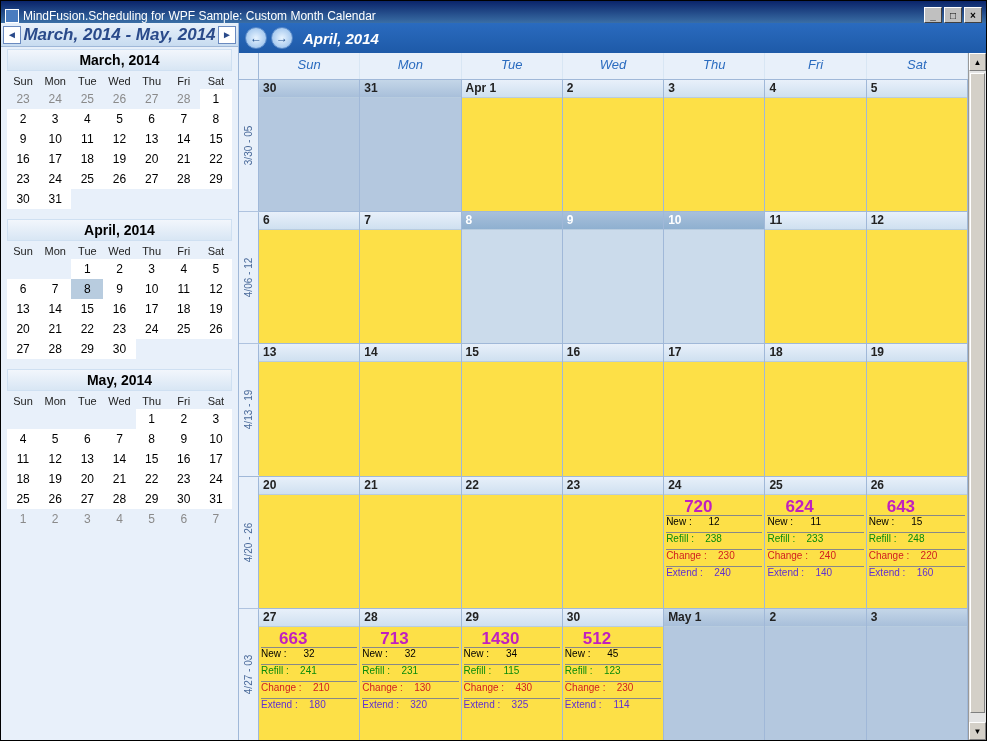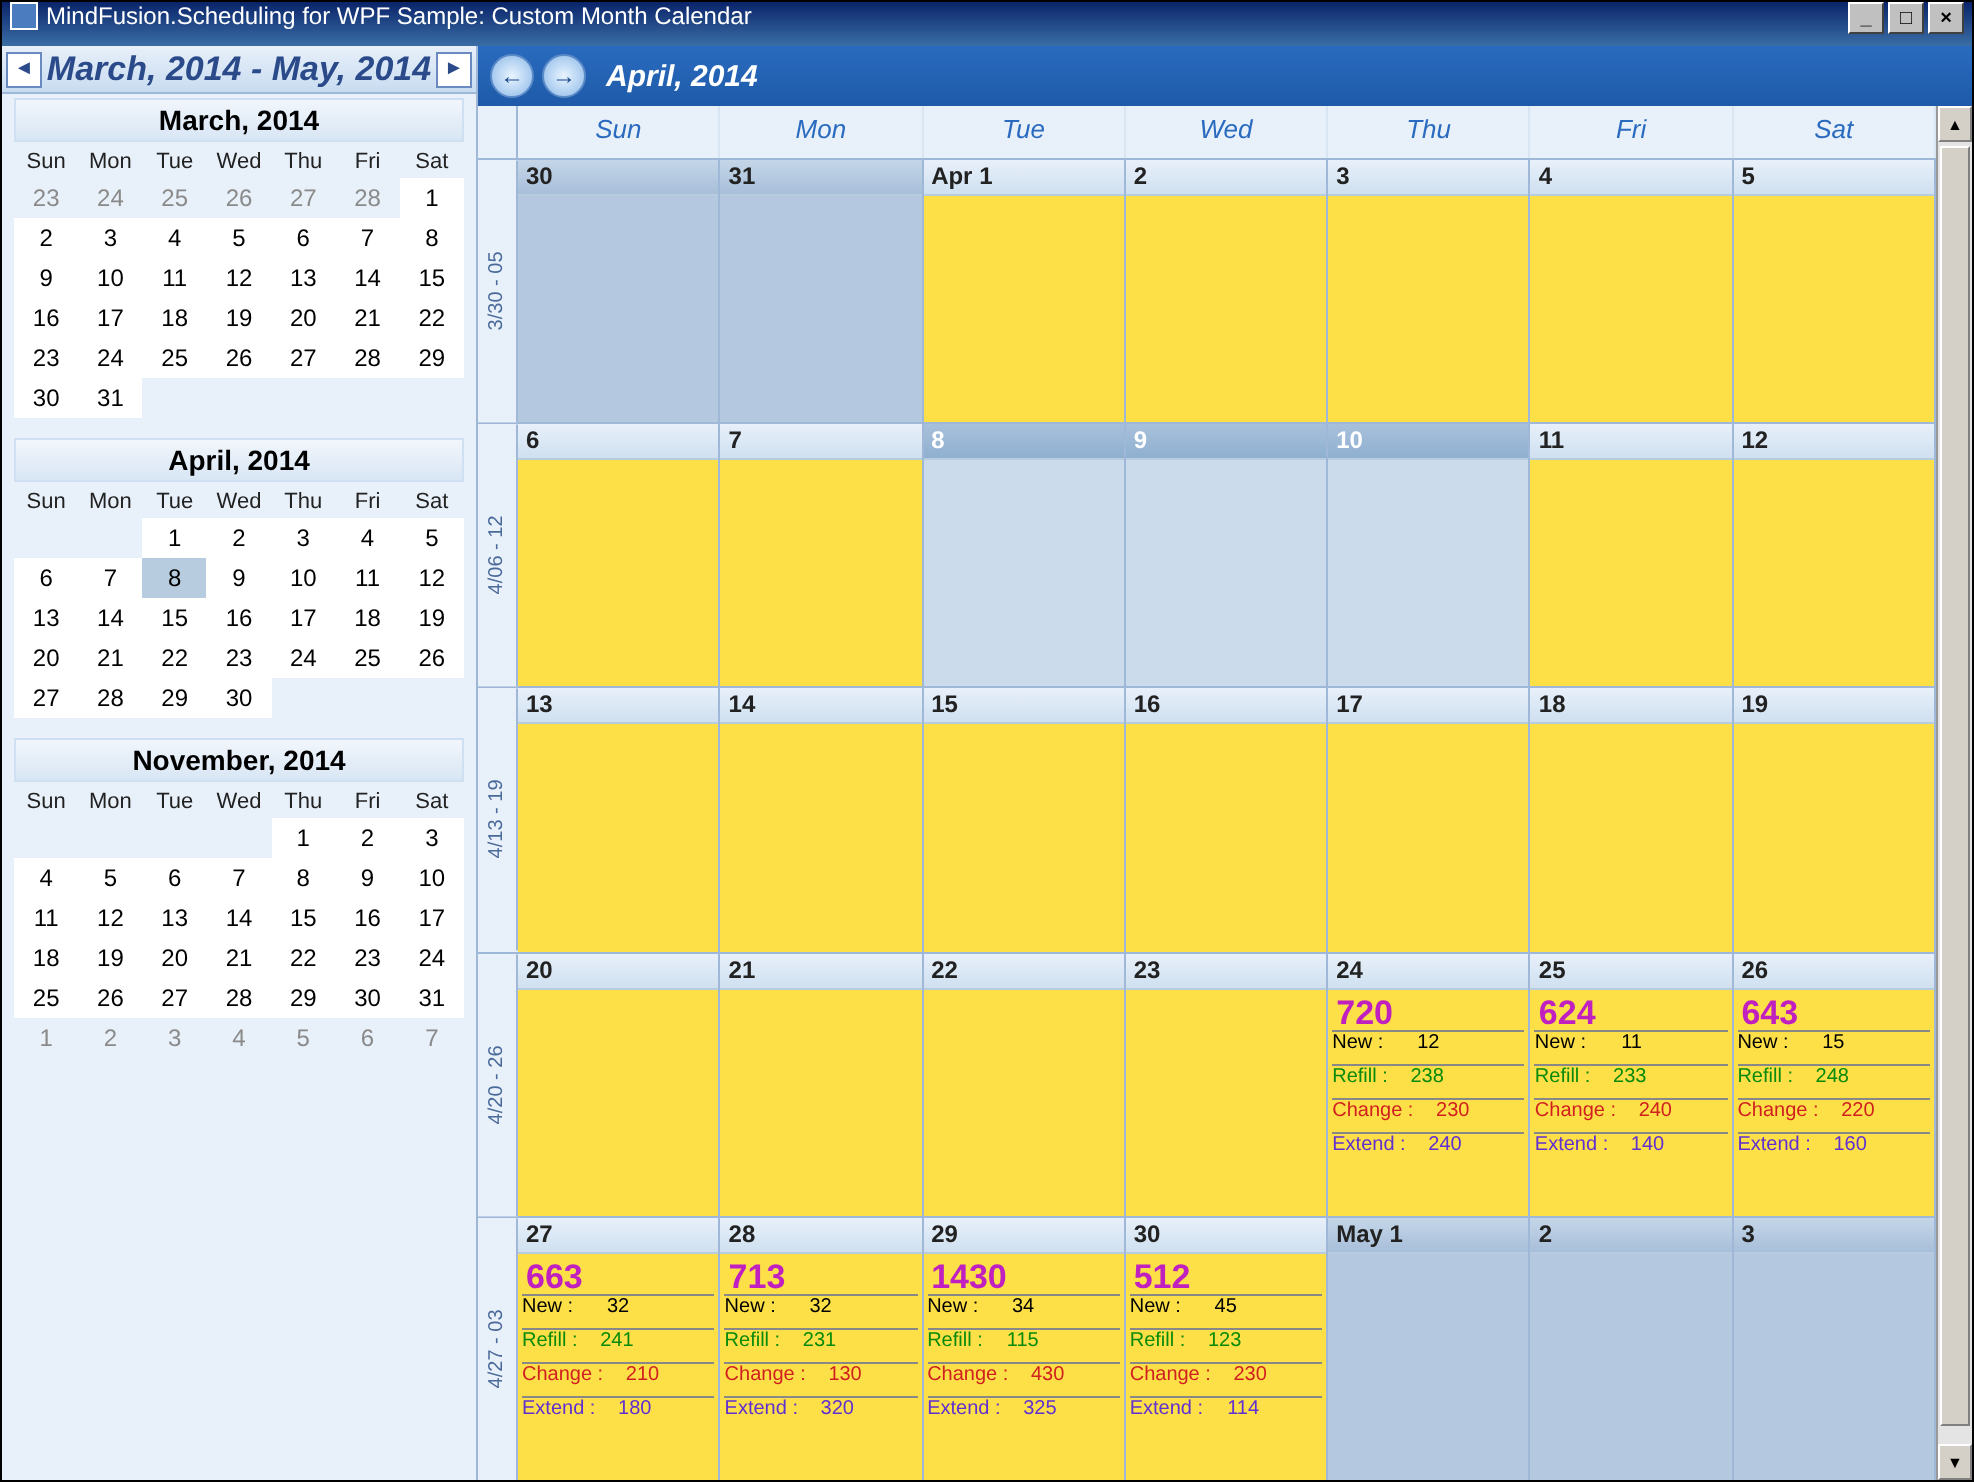--- a/index.html
+++ b/index.html
@@ -1,17 +1,17 @@
 <!DOCTYPE html>
 <html><head>
 <meta charset="utf-8">
 <style>
 * { box-sizing: border-box; margin: 0; padding: 0; }
 body { font-family: "Segoe UI", Tahoma, sans-serif; font-size: 12px; background: #ece9d8; width: 987px; height: 741px; overflow: hidden; border: 1px solid #000; }
-.titlebar { background: linear-gradient(#0a246a, #3a6ea5); color: #fff; height: 22px; display: flex; align-items: flex-start; padding: 0 4px; font-size: 12px; }
+.titlebar { background: linear-gradient(#0a246a, #3a6ea5); color: #fff; height: 22px; display: flex; align-items: flex-end; padding: 0 4px; font-size: 12px; }
 .titlebar .icon { width: 14px; height: 14px; background: #4a7cbf; border: 1px solid #fff; margin-right: 4px; }
 .titlebar .spacer { flex: 1; }
 .titlebar .winbtn { width: 18px; height: 16px; background: #c0c0c0; border: 1px solid #fff; border-right-color:#404040; border-bottom-color:#404040; margin-left: 2px; display:flex; align-items:center; justify-content:center; font-size:10px; font-weight:bold; color:#000; cursor:pointer; }
 .container { display: flex; height: calc(100% - 22px); }
 .sidebar { width: 238px; background: #e8f0fa; border-right: 1px solid #a0b8d8; display:flex; flex-direction:column; }
 .side-header { background: linear-gradient(#e8f0fa,#c8dcf0); height: 24px; display:flex; align-items:center; border-bottom:1px solid #a0b8d8; }
 .navbtn { width:18px; height:18px; background:#fff; border:1px solid #6a8ac0; display:flex; align-items:center; justify-content:center; color:#2a4a8a; font-size:10px; cursor:pointer; margin:0 2px; }
 .side-header .range { flex:1; text-align:center; color:#2a4a8a; font-weight:bold; font-style:italic; font-size:17px; }
 .mini-cal { padding: 2px 6px 8px; }
 .mini-title { text-align:center; font-weight:bold; font-size:14px; background: linear-gradient(#f2f6fc,#d8e6f4); border:1px solid #cfe0f2; border-radius:0; padding:2px 16px; margin-bottom:2px; }
@@ -36,21 +36,21 @@
 .weeks { display:flex; flex-direction:column; height:calc(100% - 26px); }
 .week { flex:1; display:flex; border-top:1px solid #a0b8d8; min-height:0; }
 .wlabel { width:20px; writing-mode:vertical-rl; transform:rotate(180deg); text-align:center; font-size:10px; color:#4a6a9a; background:#e8f0fa; border-left:1px solid #a0b8d8; display:flex; align-items:center; justify-content:center; }
 .cell { flex:1; border-right:1px solid #a0b8d8; background:#fde047; display:flex; flex-direction:column; position:relative; overflow:hidden; }
 .cell.out { background:#b4c8df; }
 .cell.shade { background:#cbdbeb; }
 .cell .chead { height:18px; background: linear-gradient(#e8f0fa,#cfe0f0); border-bottom:1px solid #b8ccdf; font-size:12px; font-weight:bold; padding:1px 4px; color:#222; }
 .cell.out .chead { background: linear-gradient(#c4d6e8,#a8bfda); }
 .cell.shade .chead { background: linear-gradient(#a8c0db,#8fb0d0); color:#fff; }
 .appt { padding:2px 2px; font-size:11px; display:flex; flex-direction:column; gap:2px; }
-.bignum { color:#c020c0; font-weight:bold; font-size:17px; position:absolute; left:4px; top:20px; }
+.bignum { color:#c020c0; font-weight:bold; font-size:17px; position:absolute; left:20px; top:20px; }
 .stat { display:flex; padding-right:2px; font-size:10px; border-top:1px solid #888; margin-top:3px; }
 .stat.first { margin-top:18px; }
 .stat .k { color:#000; }
 .stat .v { margin-left:4px; min-width:24px; text-align:right; }
 .stat.new .k, .stat.new .v { color:#000; }
 .stat.refill .k, .stat.refill .v { color:#0a8a0a; }
 .stat.change .k, .stat.change .v { color:#d02020; }
 .stat.extend .k, .stat.extend .v { color:#6030d0; }
 </style>
 </head>
@@ -168,21 +168,21 @@
             <div class="d in">27</div>
             <div class="d in">28</div>
             <div class="d in">29</div>
             <div class="d in">30</div>
             <div class="d out"></div>
             <div class="d out"></div>
             <div class="d out"></div>
           </div>
         </div>
         <div class="mini-cal">
-          <div class="mini-title">November, 2014</div>
+          <div class="mini-title">May, 2014</div>
           <div class="mini-grid">
             <div class="dh">Sun</div>
             <div class="dh">Mon</div>
             <div class="dh">Tue</div>
             <div class="dh">Wed</div>
             <div class="dh">Thu</div>
             <div class="dh">Fri</div>
             <div class="dh">Sat</div>
             <div class="d out"></div>
             <div class="d out"></div>

